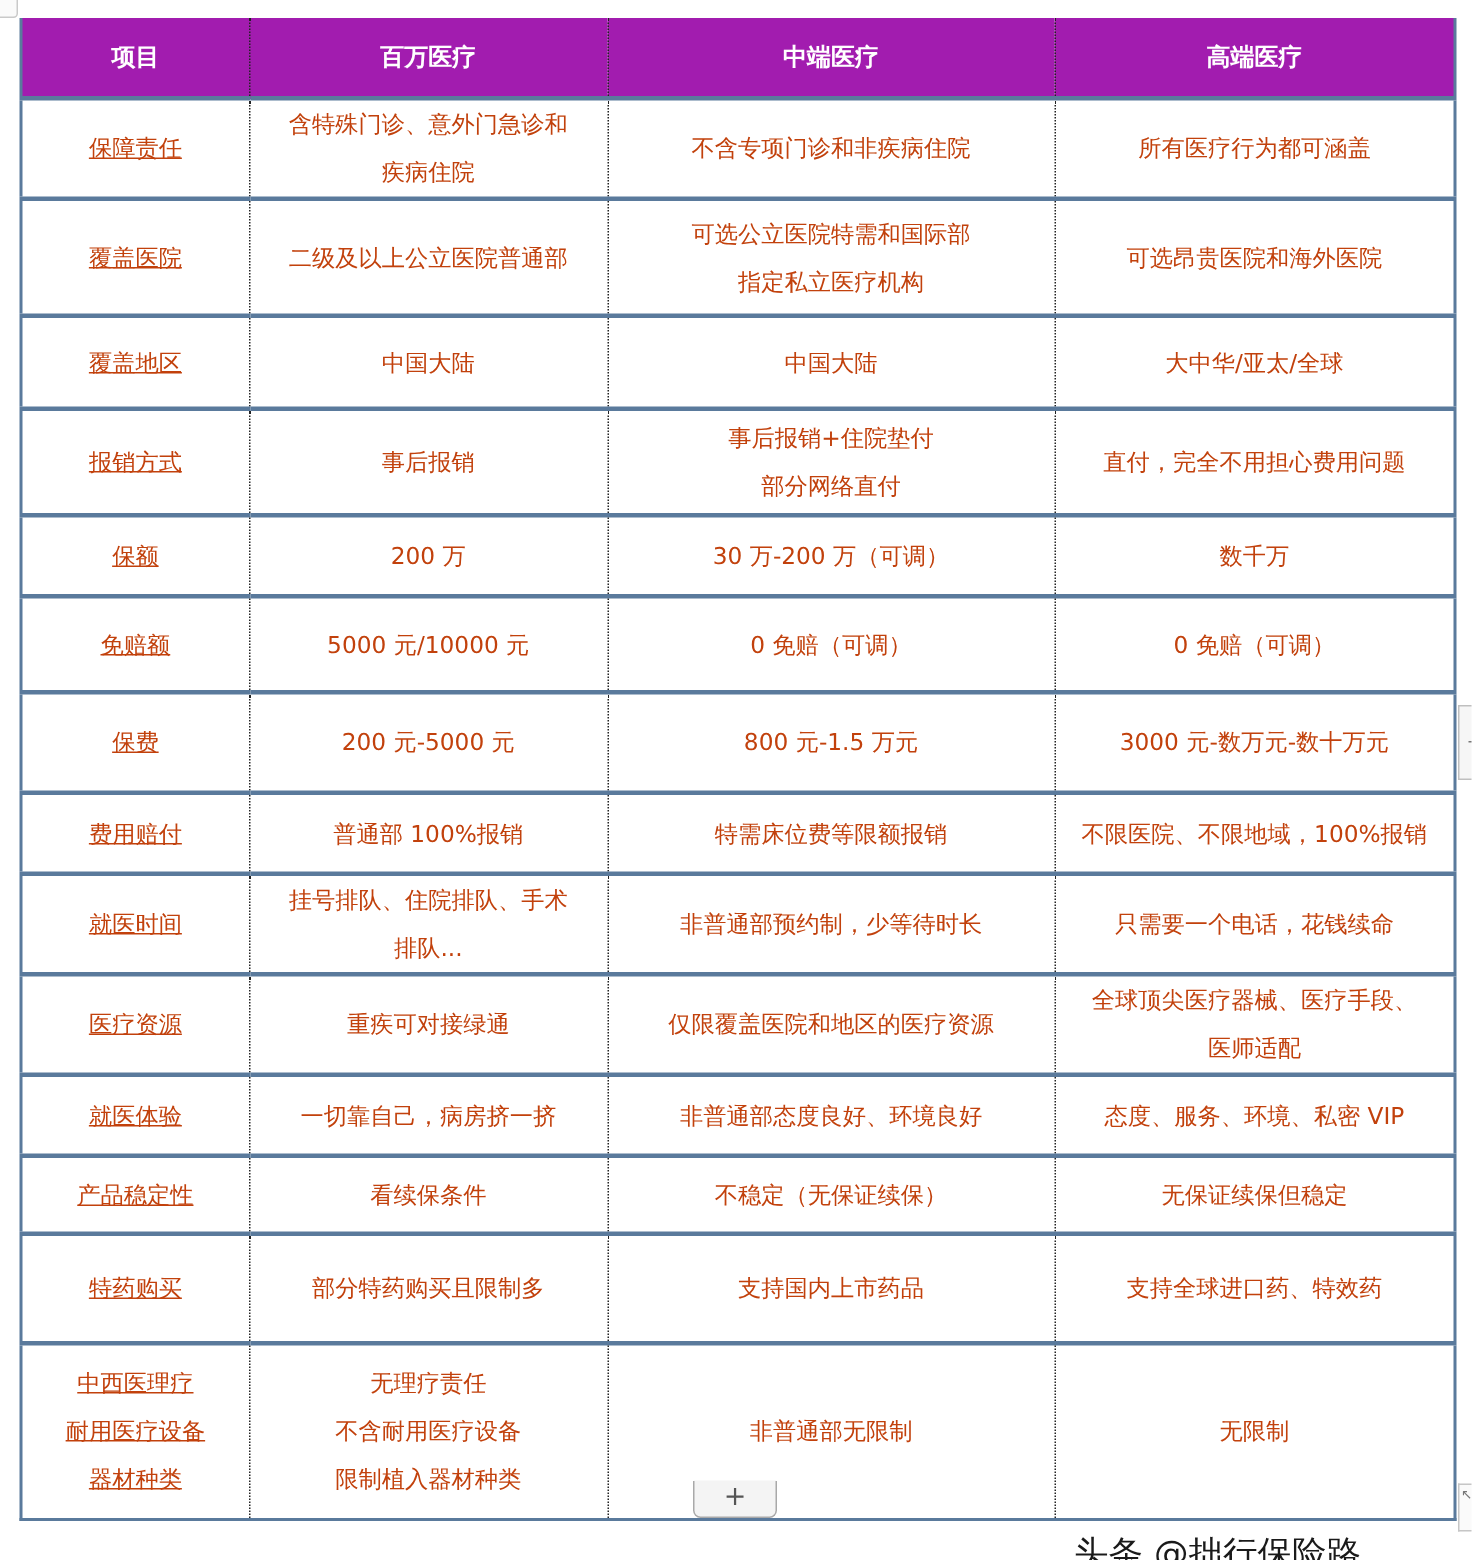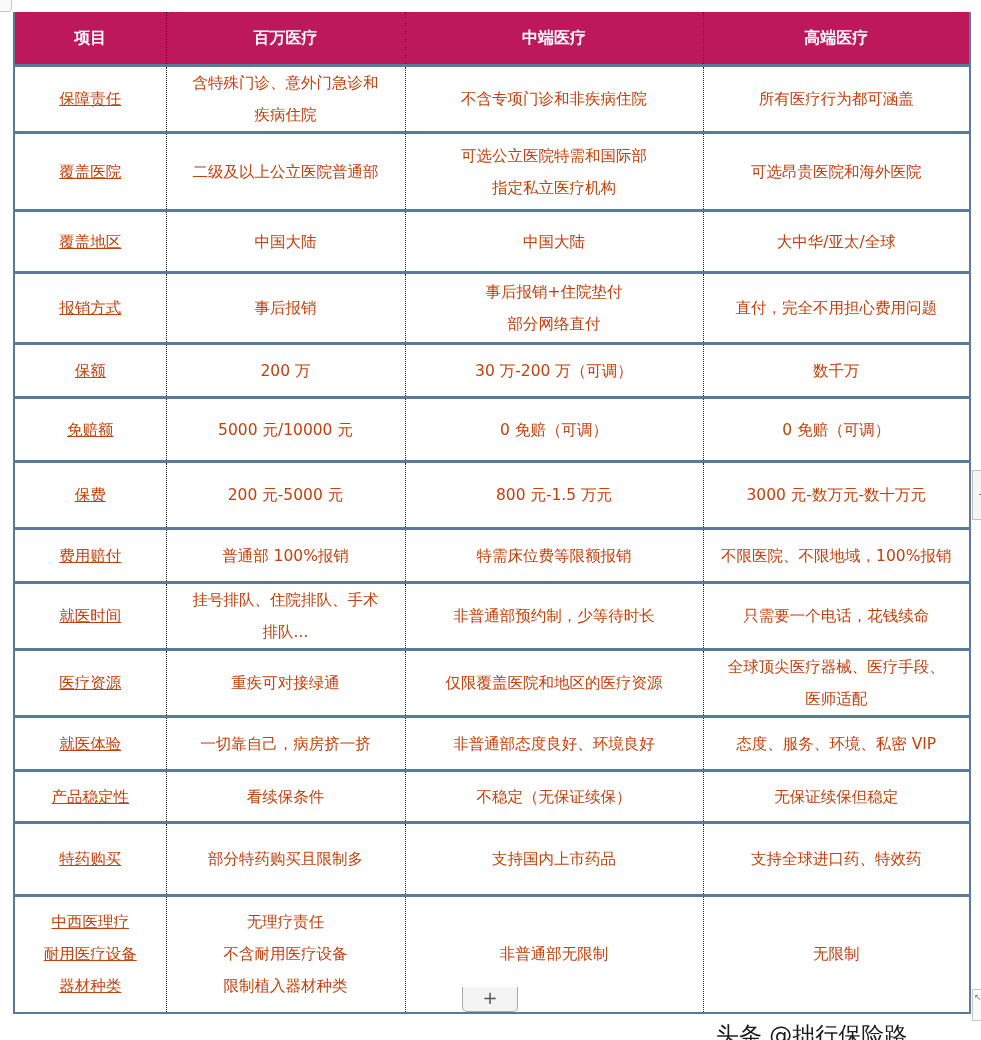--- a/index.html
+++ b/index.html
@@ -14,21 +14,21 @@
     table.cmp {
       position: absolute; left: 13px; top: 12px;
       width: 956px; border-collapse: collapse; table-layout: fixed;
       border-left: 2px solid #5a7a9c; border-right: 2px solid #5a7a9c; border-bottom: 2px solid #5a7a9c;
     }
     table.cmp col.c0 { width: 152px; }
     table.cmp col.c1 { width: 239px; }
     table.cmp col.c2 { width: 298px; }
     table.cmp col.c3 { width: 267px; }
     table.cmp th {
-      background: #be185d; color: #ffffff; font-weight: bold; font-size: 16px;
+      background: #a21caf; color: #ffffff; font-weight: bold; font-size: 16px;
       height: 52px; text-align: center; vertical-align: middle; padding: 0;
       border-left: 1px dotted #222; border-right: 1px dotted #222;
     }
     table.cmp th:first-child { border-left: none; }
     table.cmp th:last-child { border-right: none; }
     table.cmp td {
       color: #c2410c; font-size: 15.5px; text-align: center; vertical-align: middle;
       line-height: 32px; padding: 0 4px;
       border-top: 3px solid #5a7a9c;
       border-left: 1px dotted #222; border-right: 1px dotted #222;

